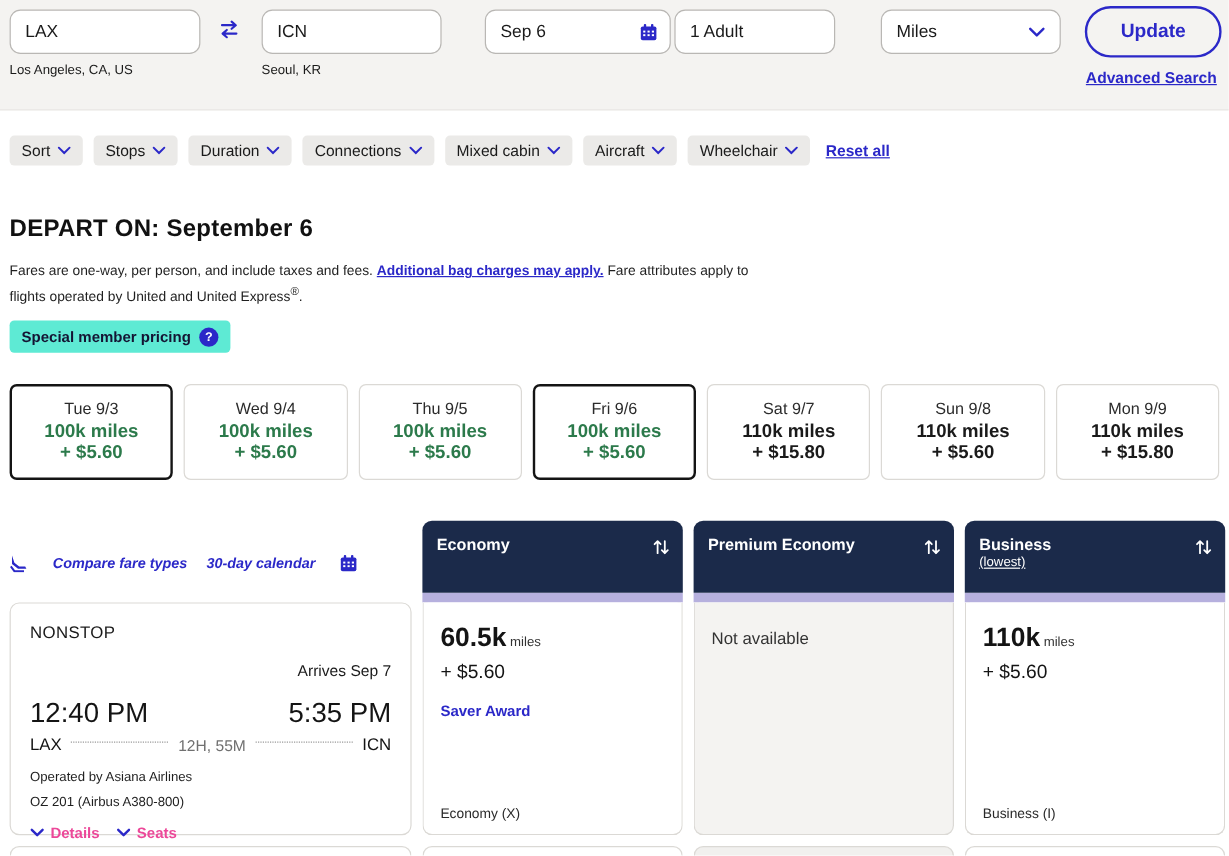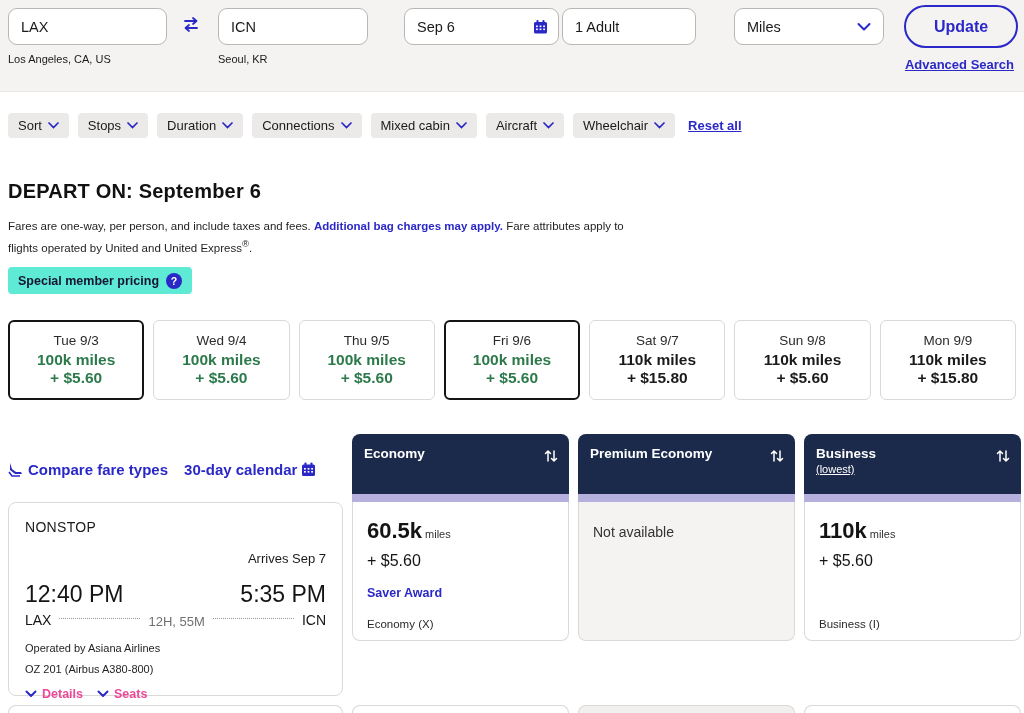--- a/index.html
+++ b/index.html
@@ -31,21 +31,21 @@
     padding:0 10px; background:#ebeae8; border-radius:4px; font-size:13px;
     color:#1a1a1a; cursor:pointer; }
   .reset-link { font-size:13px; font-weight:bold; color:#2b28c8;
     text-decoration:underline; margin-left:4px; cursor:pointer; }
 
   
   .depart-heading { margin:42px 0 0 8px; font-size:20px; font-weight:bold;
     letter-spacing:0.2px; color:#111; }
   .disclaimer { margin:14px 0 0 8px; max-width:632px; font-size:11.5px;
     line-height:1.62; color:#1f1f1f; }
-  .disclaimer a { color:#2b28c8; font-weight:bold; cursor:pointer;margin-top:20px; }
+  .disclaimer a { color:#2b28c8; font-weight:bold; text-decoration:underline; cursor:pointer;margin-top:20px; }
   .member-badge { display:inline-flex; align-items:center; gap:7px;
     margin:10px 0 0 8px; height:27px; padding:0 10px; background:#5eead4;
     border-radius:4px; font-size:12.5px; font-weight:bold; color:#141433; }
   .q-circle { width:16px; height:16px; border-radius:50%; background:#2b28c8;
     color:#fff; font-size:10.5px; font-weight:bold; display:flex;
     align-items:center; justify-content:center; cursor:pointer; }
 
   
   .date-strip { display:grid; grid-template-columns:repeat(7,1fr); gap:9px;
     margin:26px 8px 0 8px; }
@@ -54,22 +54,22 @@
   .date-card.selected { border:2px solid #141414; padding-top:11px; }
   .date-card .day { font-size:13.5px; color:#2b2b2b; margin-bottom:3px; }
   .date-card .miles, .date-card .price { font-size:15.5px; font-weight:bold; color:#1a1a1a; }
   .date-card.lowest .miles, .date-card.lowest .price { color:#2c7a4b; }
 
   
   .grid-row { display:grid; grid-template-columns:335px 217px 217px 217px;
     column-gap:9px; margin-left:8px; }
   .header-row { margin-top:34px; }
   .compare-cell { display:flex; align-items:center; gap:16px; padding-top:10px; }
-  .compare-link { display:inline-flex; align-items:center; gap:4px; font-size:15px;
-    font-weight:bold; color:#2b28c8; cursor:pointer; }
+  .compare-link { display:inline-flex; align-items:center; gap:20px; font-size:12px;
+    font-weight:bold; color:#2b28c8; cursor:pointer;font-style:italic; }
   .col-head { height:60px; background:#1b2a4a; border-radius:8px 8px 0 0;
     color:#fff; padding:12px 12px 0 12px; position:relative; cursor:pointer; }
   .col-head .col-label { font-size:13.5px; font-weight:bold; }
   .col-head .col-sub { font-size:11px; text-decoration:underline; margin-top:2px; }
   .sort-ico { position:absolute; right:10px; top:14px; }
   .lav-strip { height:8px; background:#b6b0de; }
 
   
   .flight-card { height:194px; border:1px solid #dbd9d5; border-radius:8px;
     background:#fff; padding:16px 16px 12px 16px; position:relative; }
@@ -82,21 +82,21 @@
   .route .code { font-size:14px; font-weight:500; color:#141414; }
   .route .dots { flex:1; border-bottom:1px dotted #9a9a9a; margin:0 8px 4px 8px; }
   .route .dur { font-size:13px; color:#707070; margin-bottom:-2px; }
   .operated { font-size:11px; color:#1f1f1f; margin-top:14px; }
   .flight-no { font-size:11px; color:#1f1f1f; margin-top:9px; }
   .card-links { display:flex; gap:14px; margin-top:12px; }
   .card-link { display:inline-flex; align-items:center; gap:5px; font-size:12.5px;
     font-weight:bold; color:#ec4899; cursor:pointer; }
 
   
-  .fare-cell { height:139px; border:1px solid #dbd9d5; border-top:none;
+  .fare-cell { height:194px; border:1px solid #dbd9d5; border-top:none;
     border-radius:0 0 8px 8px; background:#fff; padding:16px 14px 10px 14px;
     position:relative; cursor:pointer; }
   .fare-cell.na { background:#f4f3f1; cursor:default; }
   .fare-miles { font-size:22px; font-weight:bold; color:#141414; }
   .fare-miles .unit { font-size:11px; font-weight:normal; color:#333; margin-left:3px; }
   .fare-price { font-size:16px; color:#141414; margin-top:8px; }
   .fare-award { font-size:12.5px; font-weight:bold; color:#2b28c8; margin-top:16px; cursor:pointer; }
   .fare-class { position:absolute; left:14px; bottom:10px; font-size:11.5px; color:#2a2a2a; }
   .na-text { font-size:14px; color:#333; margin-top:6px; }
 

